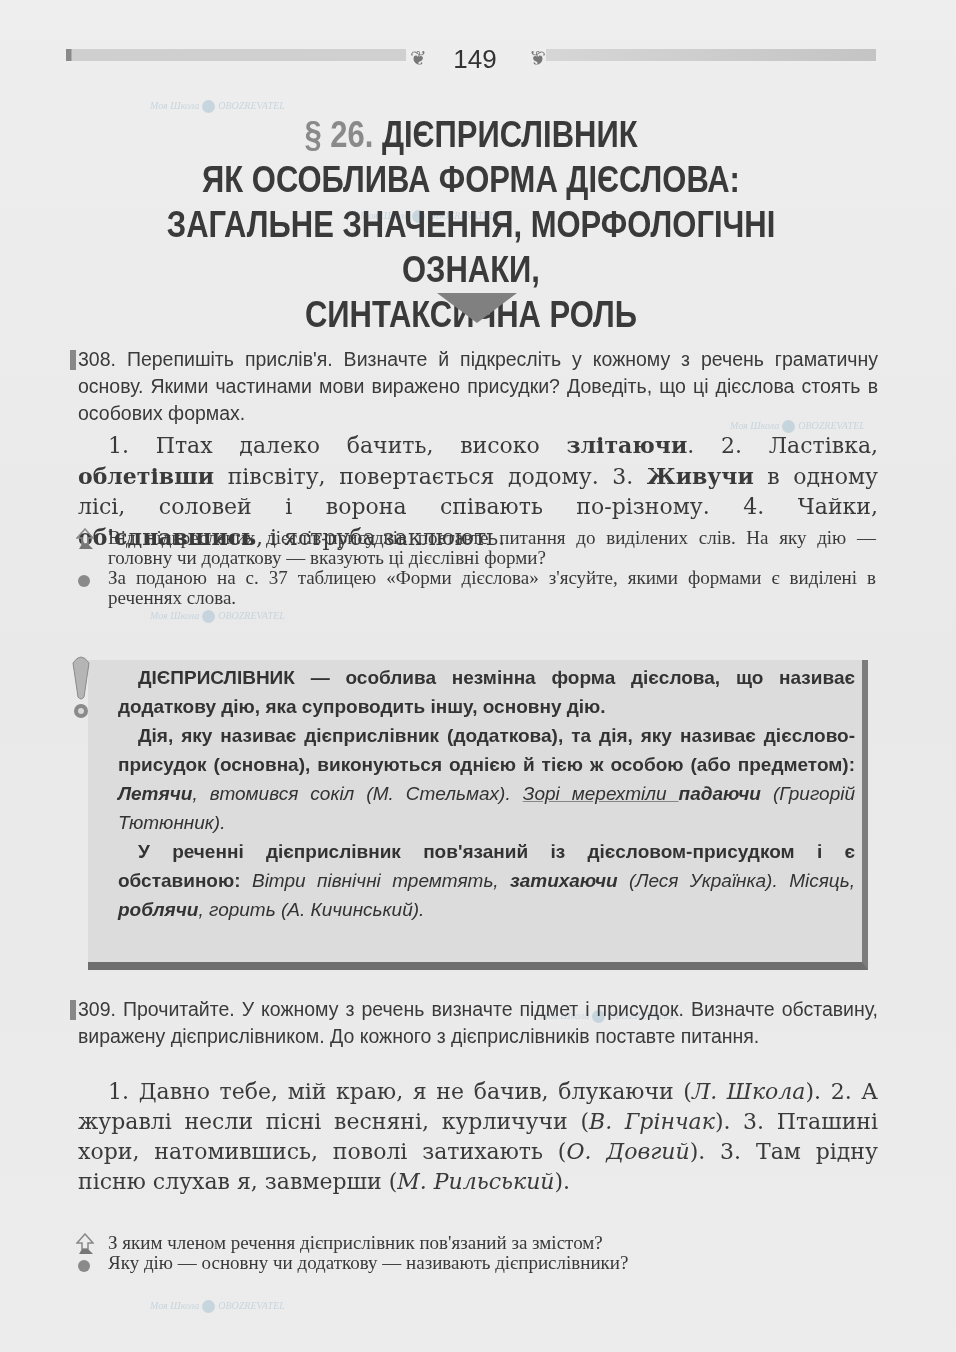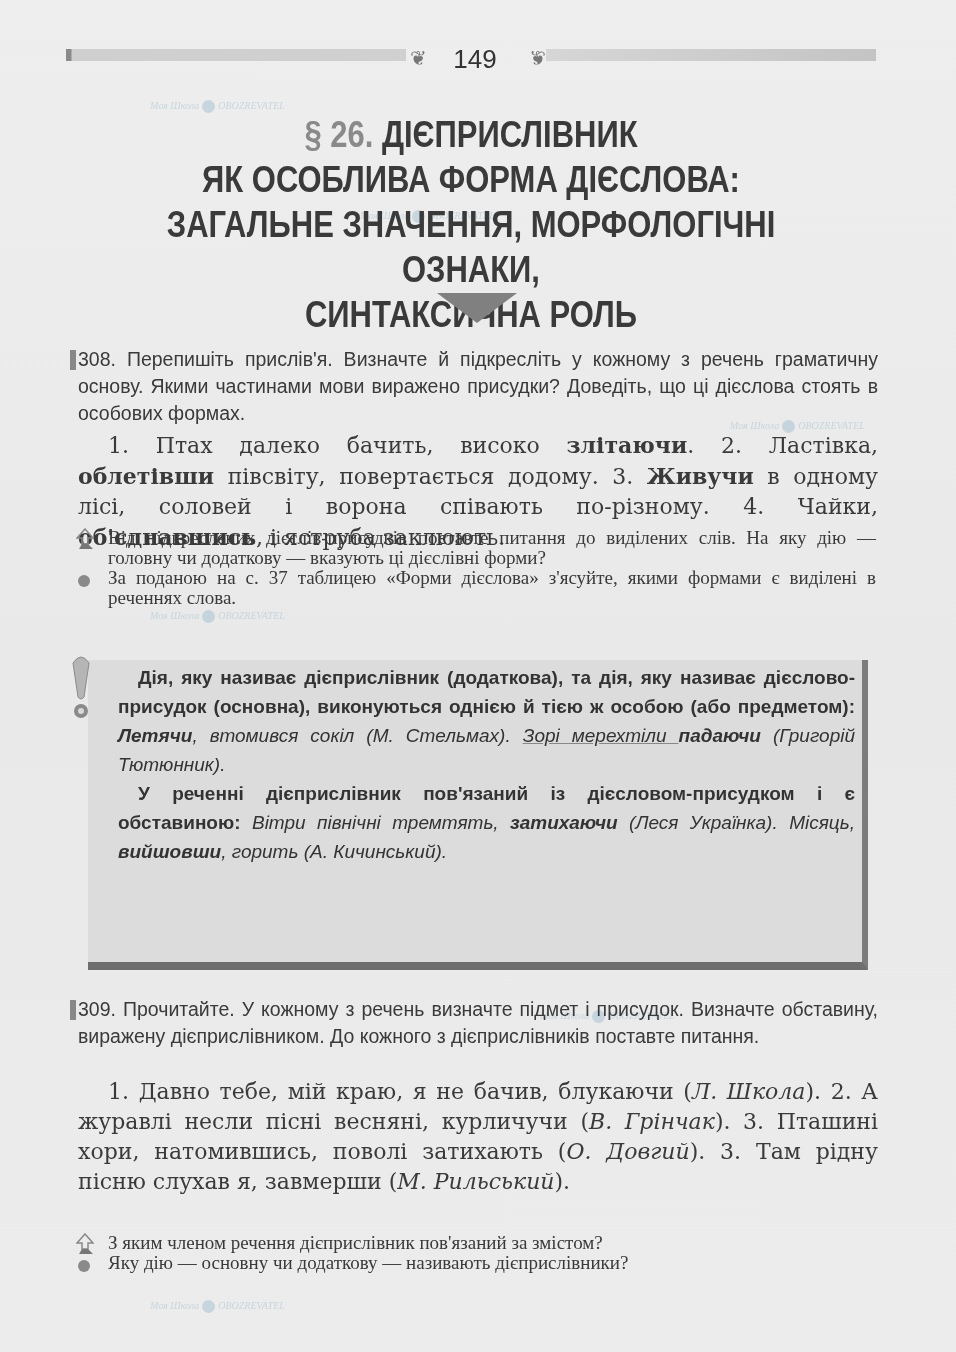--- a/index.html
+++ b/index.html
@@ -135,22 +135,23 @@
     </div>
   </div>
 
   <div class="rule-box"></div>
   <svg class="excl-icon" viewBox="0 0 22 66">
     <path d="M3 8 Q11 -4 19 8 L14 42 Q11 46 8 42 Z" fill="#b5b5b5" stroke="#8a8a8a" stroke-width="1"></path>
     <circle cx="11" cy="56" r="7" fill="#8a8a8a"></circle>
     <circle cx="11" cy="56" r="3" fill="#d8d8d8"></circle>
   </svg>
   <div class="rule-text">
+    <div><span class="ind"></span><b>ДІЄПРИСЛІВНИК</b><b> — особлива незмінна форма дієслова, що називає додаткову дію, яка супроводить іншу, основну дію.</b></div>
     <div><span class="ind"></span><b>Дія, яку називає дієприслівник (додаткова), та дія, яку називає дієслово-присудок (основна), виконуються однією й тією ж особою (або предметом): </b><b><i>Летячи</i></b><i>, втомився сокіл</i><i> (М. Стельмах). </i><i><u>Зорі мерехтіли </u></i><b><i>падаючи</i></b><i> (Григорій Тютюнник).</i></div>
-    <div><span class="ind"></span><b>У реченні дієприслівник пов'язаний із дієсловом-присудком і є обставиною: </b><i>Вітри північні тремтять, </i><b><i>затихаючи</i></b><i> (Леся Українка). </i><i>Місяць, </i><b><i>вийшовши</i></b><i>, горить</i><i> (А. Кичинський).</i></div>
+    <div><span class="ind"></span><b>У реченні дієприслівник пов'язаний із дієсловом-присудком і є обставиною: </b><i>Вітри північні тремтять, </i><b><i>затихаючи</i></b><i> (Леся Українка). </i><i>Місяць, </i><b><i>роблячи</i></b><i>, горить</i><i> (А. Кичинський).</i></div>
   </div>
 
   <div class="exercise-head" style="top:996px">
     <span class="marker"></span>
     <span>309. Прочитайте. У кожному з речень визначте підмет і присудок. Визначте обставину, виражену дієприслівником. До кожного з дієприслівників поставте питання.</span>
   </div>
   <div class="serif-text" style="top:1077px">
     <span class="indent"></span><span>1. Давно тебе, мій краю, я не бачив, блукаючи (</span><i>Л. Школа</i><span>). 2. А журавлі несли пісні весняні, курличучи (</span><i>В. Грінчак</i><span>). 3. Пташині хори, натомившись, поволі затихають (</span><i>О. Довгий</i><span>). 3. Там рідну пісню слухав я, завмерши (</span><i>М. Рильський</i><span>).</span>
   </div>
 

